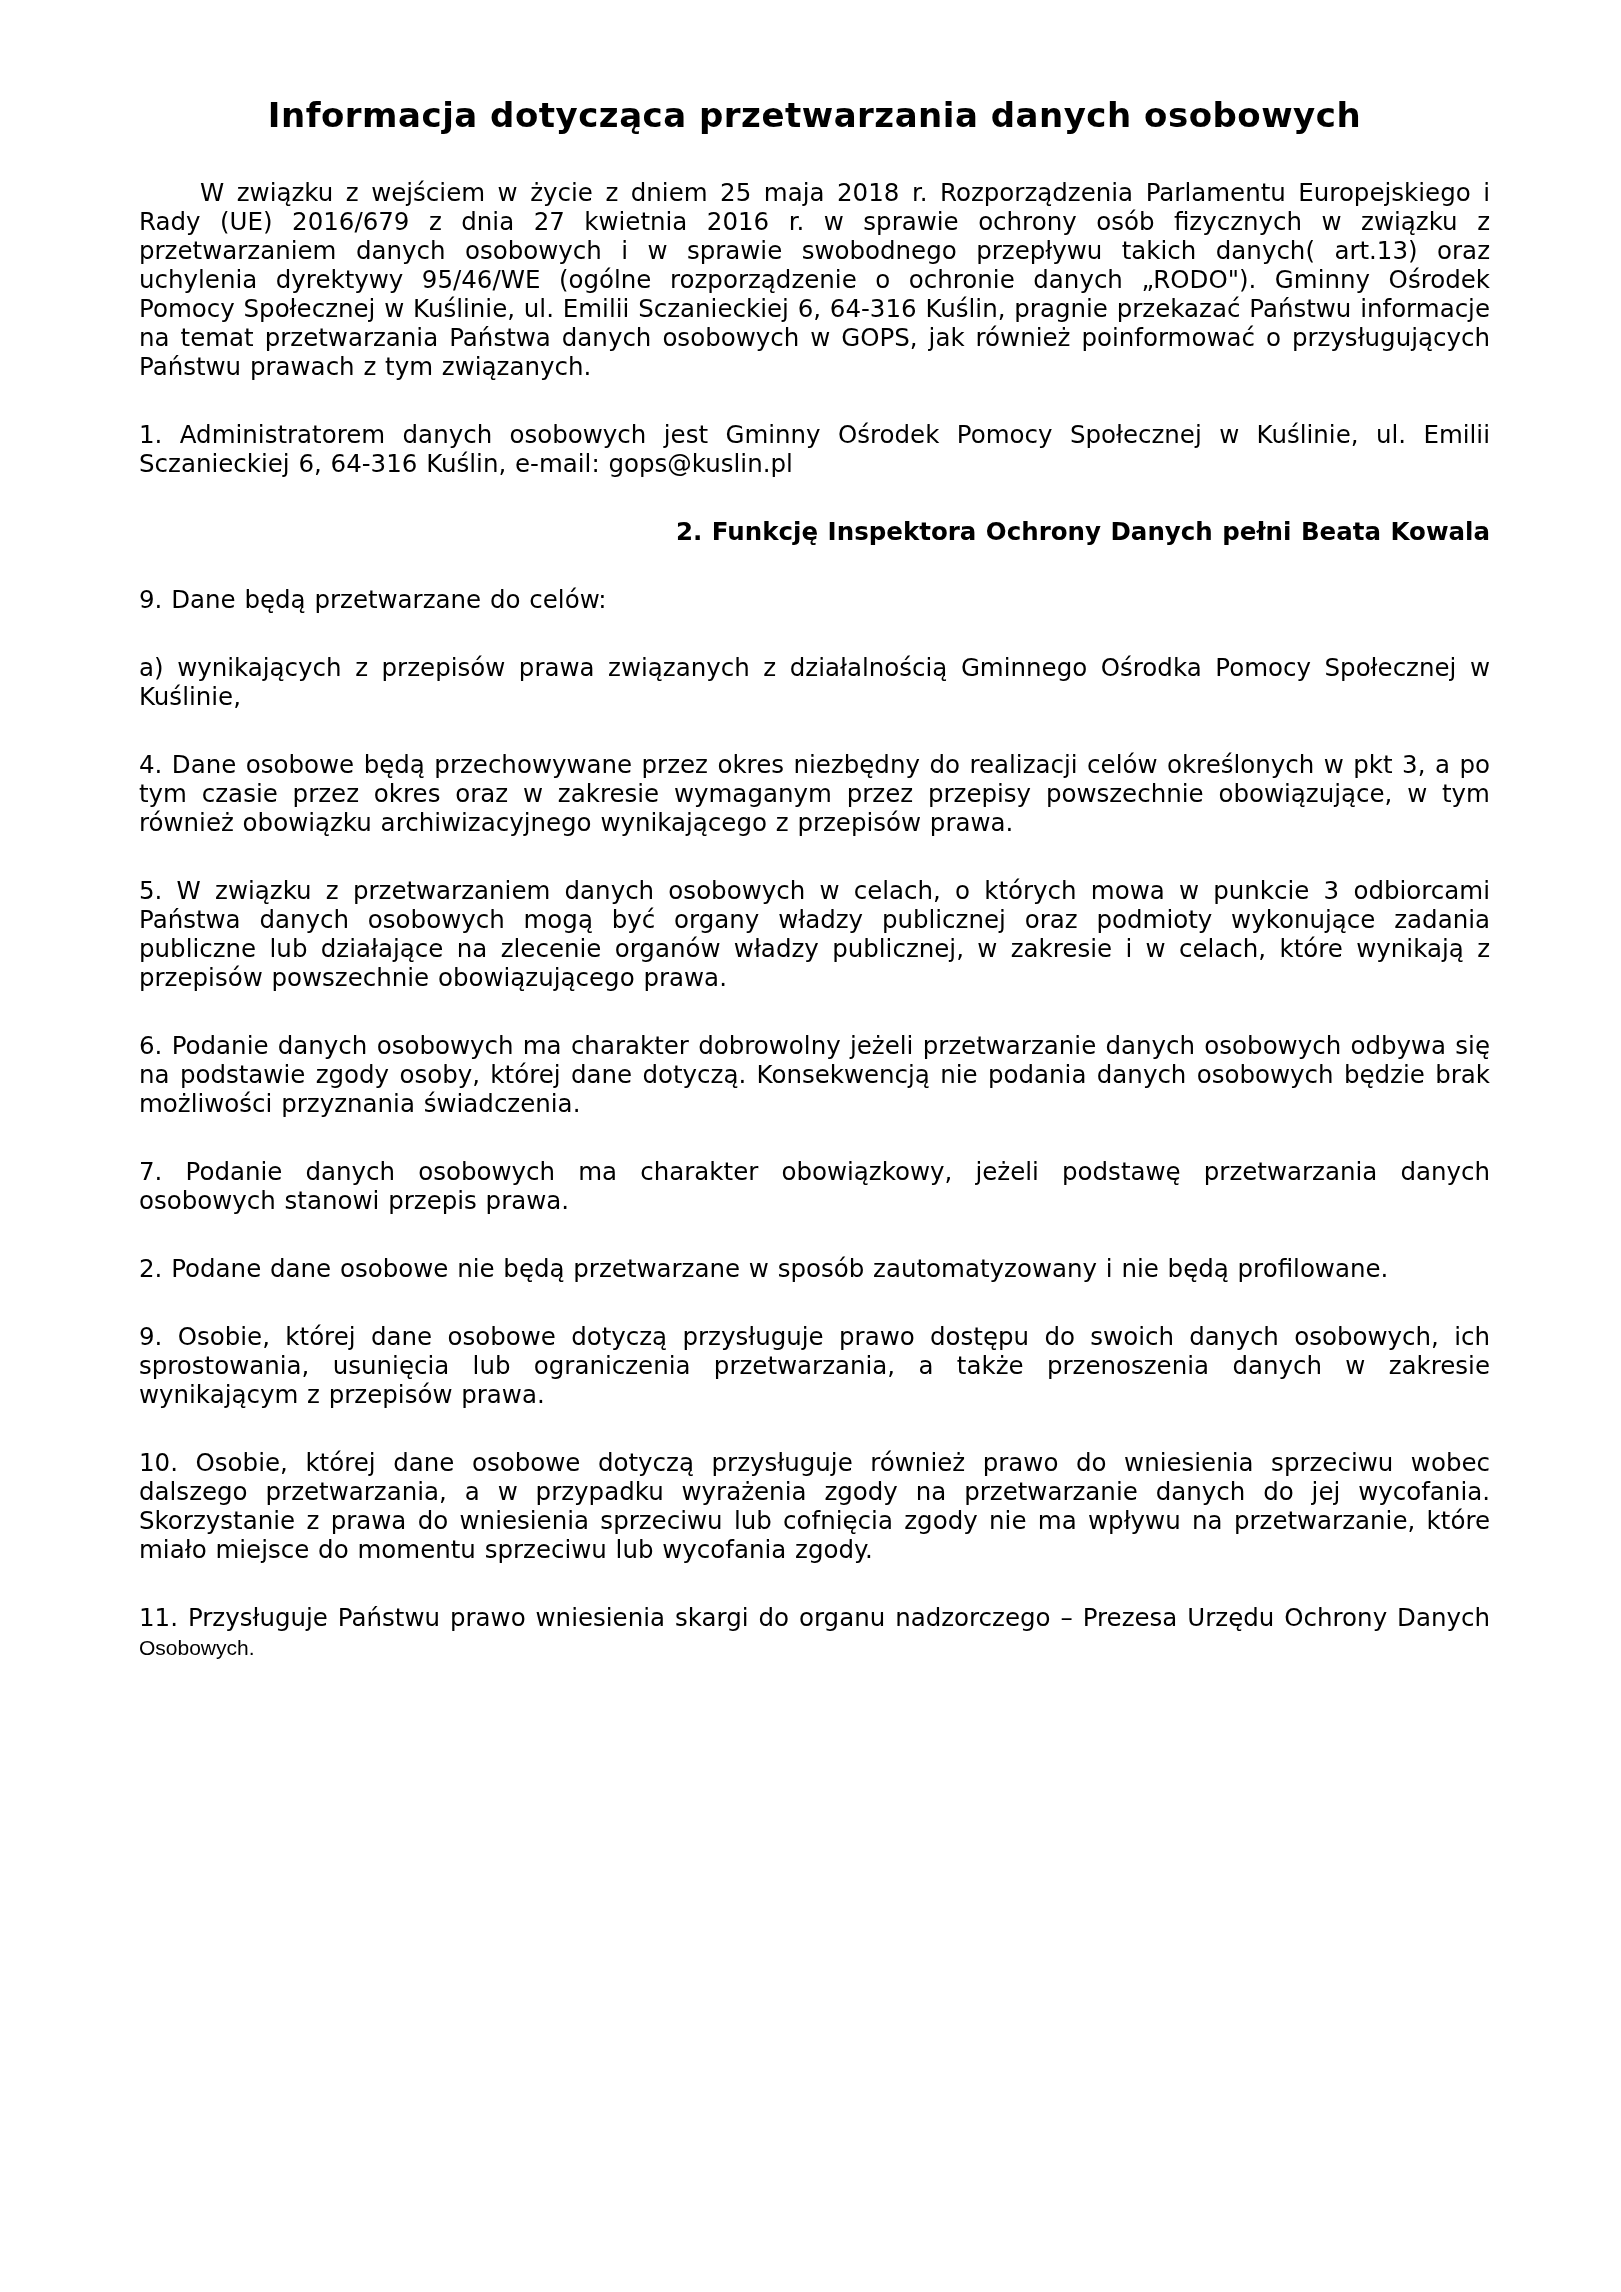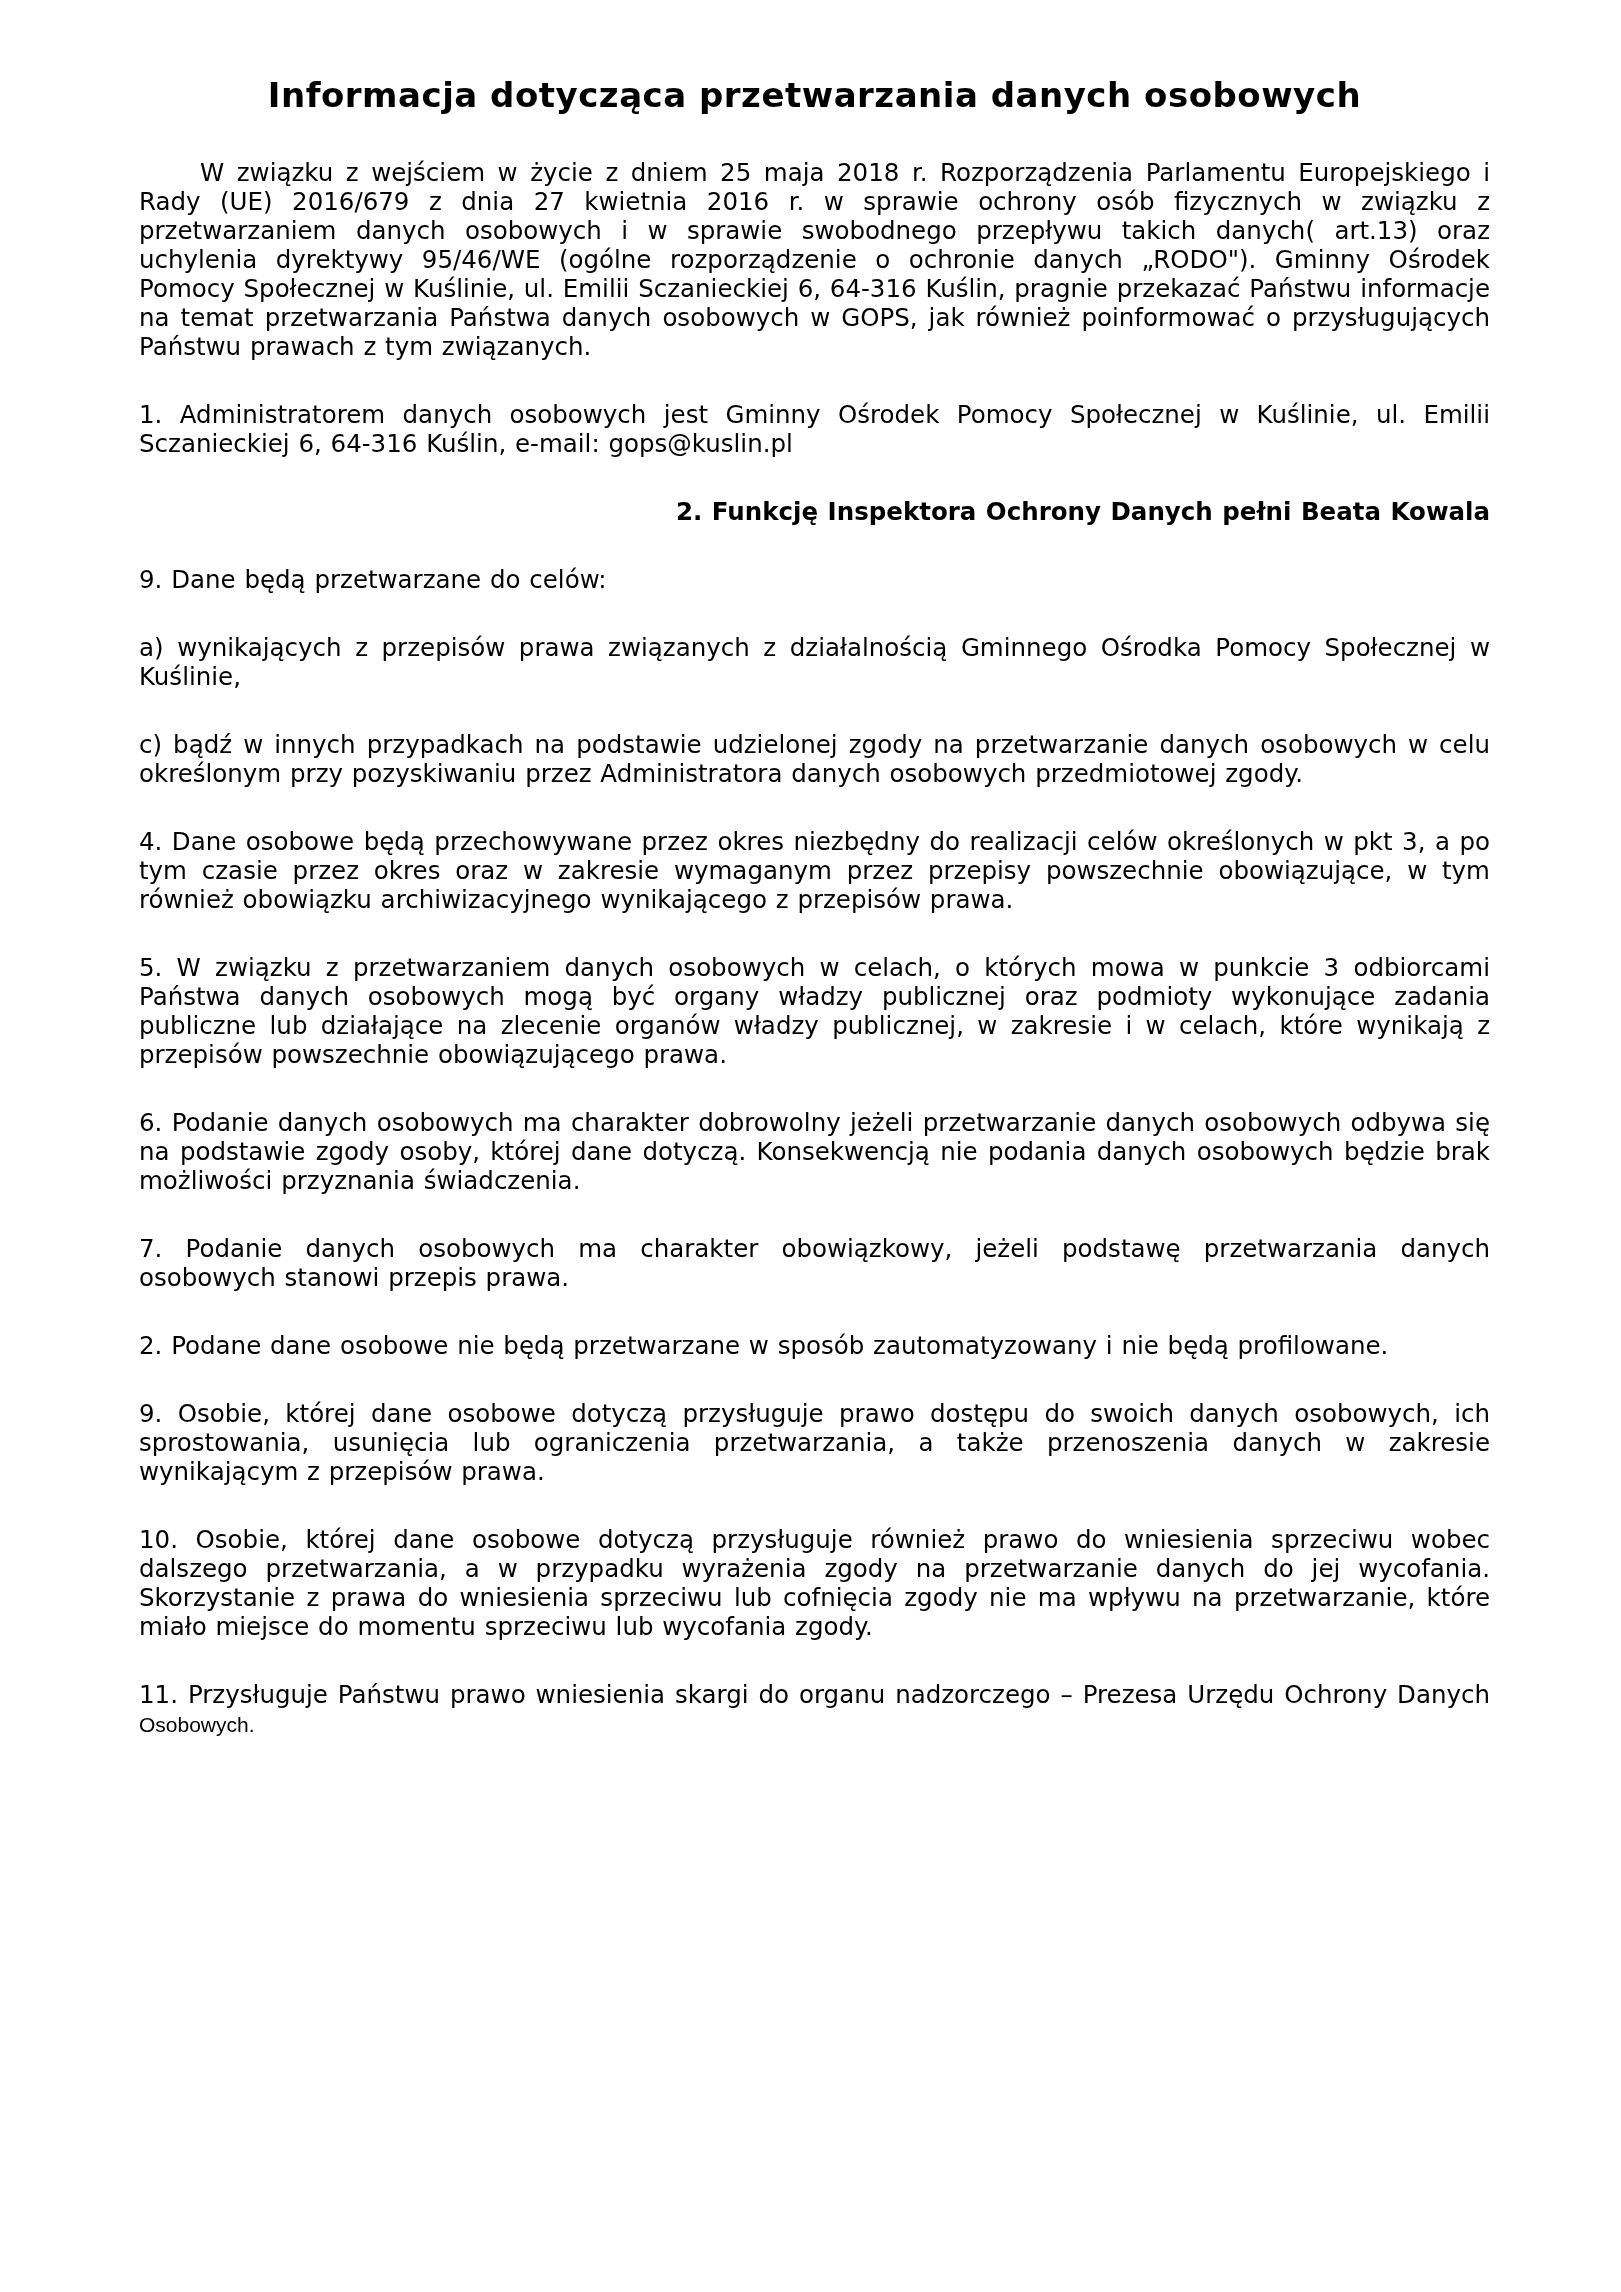--- a/index.html
+++ b/index.html
@@ -9,21 +9,21 @@
   }
   .page {
     position: relative;
     width: 1621px;
     height: 2293px;
     background: #ffffff;
     overflow: hidden;
     font-family: "DejaVu Sans", sans-serif;
     color: #000000;
     box-sizing: border-box;
-    padding: 74px 131px 0 139px;
+    padding: 94px 131px 0 139px;
   }
   .doc-title {
     font-size: 34px;
     line-height: 43px;
     font-weight: bold;
     text-align: center;
     margin: 0 0 41px 0;
     letter-spacing: 0.5px;
   }
   .para {
@@ -56,21 +56,20 @@
   <p class="para">1. Administratorem danych osobowych jest Gminny Ośrodek Pomocy Społecznej w Kuślinie, ul. Emilii Sczanieckiej 6, 64-316 Kuślin, e-mail: gops@kuslin.pl</p>
 
   <p class="para bold">2. Funkcję Inspektora Ochrony Danych pełni Beata Kowala</p>
 
 
   <p class="para">9. Dane będą przetwarzane do celów:</p>
 
   <p class="para">a) wynikających z przepisów prawa związanych z działalnością Gminnego Ośrodka Pomocy Społecznej w Kuślinie,</p>
 
 
-  <p class="para">c) bądź w innych przypadkach na podstawie udzielonej zgody na przetwarzanie danych osobowych w celu określonym przy pozyskiwaniu przez Administratora danych osobowych przedmiotowej zgody.</p>
 
   <p class="para">4. Dane osobowe będą przechowywane przez okres niezbędny do realizacji celów określonych w pkt 3, a po tym czasie przez okres oraz w zakresie wymaganym przez przepisy powszechnie obowiązujące, w tym również obowiązku archiwizacyjnego wynikającego z przepisów prawa.</p>
 
   <p class="para">5. W związku z przetwarzaniem danych osobowych w celach, o których mowa w punkcie 3 odbiorcami Państwa danych osobowych mogą być organy władzy publicznej oraz podmioty wykonujące zadania publiczne lub działające na zlecenie organów władzy publicznej, w zakresie i w celach, które wynikają z przepisów powszechnie obowiązującego prawa.</p>
 
   <p class="para">6. Podanie danych osobowych ma charakter dobrowolny jeżeli przetwarzanie danych osobowych odbywa się na podstawie zgody osoby, której dane dotyczą. Konsekwencją nie podania danych osobowych będzie brak możliwości przyznania świadczenia.</p>
 
   <p class="para">7. Podanie danych osobowych ma charakter obowiązkowy, jeżeli podstawę przetwarzania danych osobowych stanowi przepis prawa.</p>
 
   <p class="para">2. Podane dane osobowe nie będą przetwarzane w sposób zautomatyzowany i nie będą profilowane.</p>

